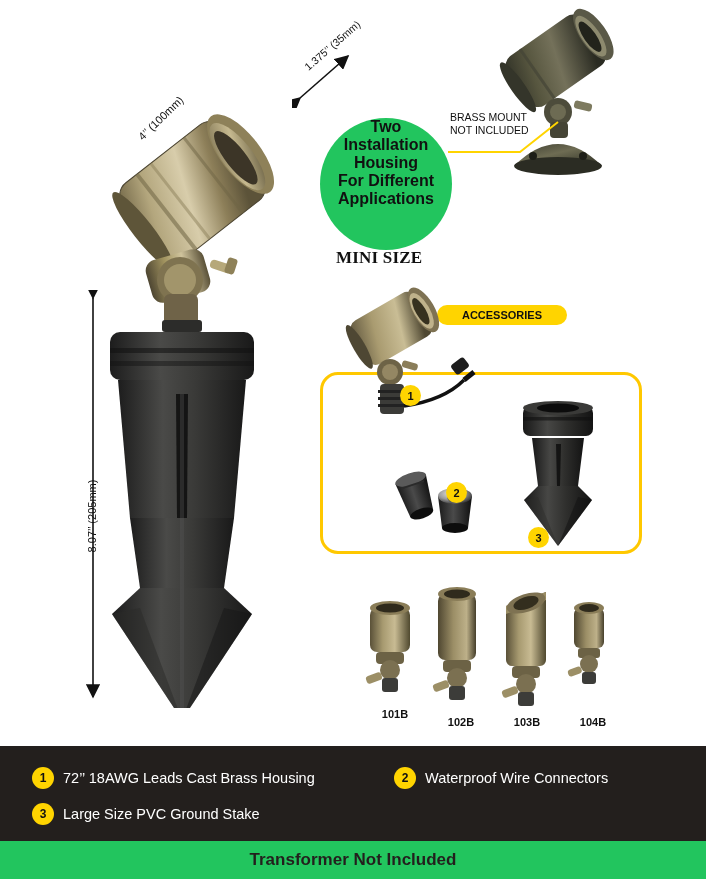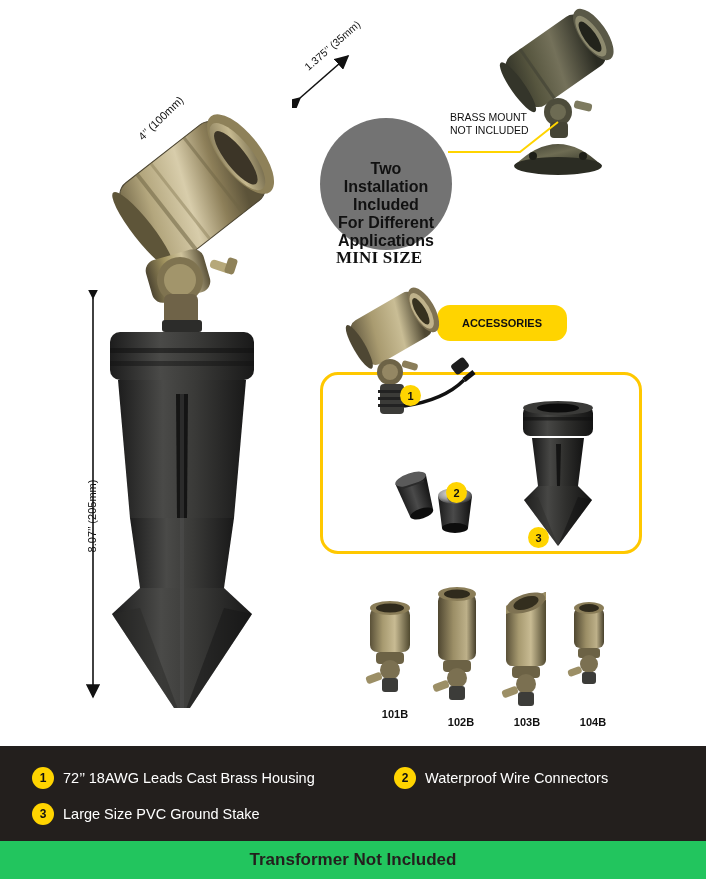--- a/index.html
+++ b/index.html
@@ -16,42 +16,42 @@
   .abs { position: absolute; }
   .dim-label {
     position:absolute; font-size:11px; color:#111; white-space:nowrap;
     font-family:"Liberation Sans", sans-serif;
   }
 
   
   .yellow-circle {
     position:absolute;
     width:132px; height:132px; border-radius:50%;
-    background:#737373;
-    display:flex; align-items:flex-end; justify-content:center;
+    background:#22c55e;
+    display:flex; align-items:flex-start; justify-content:center;
     text-align:center;
   }
   .yellow-circle .txt {
     font-weight:bold; font-size:16px; color:#111; line-height:1.12;
     padding:0 6px;
   }
 
   .mini-size {
     position:absolute; font-size:17px; font-weight:bold; color:#111;
     letter-spacing:.2px;
     font-family:Liberation Serif, serif;
   }
 
   
   .pill {
     position:absolute;
     background:#FFD400; color:#111;
     font-size:11px; font-weight:bold;
     border-radius:13px;
-    padding:12px 16px;
+    padding:4px 16px;
     text-align:center; white-space:nowrap;
   }
 
   
   .callout {
     position:absolute; font-size:10.5px; font-weight:normal; color:#111;
     line-height:1.25; white-space:nowrap;
   }
 
   
@@ -254,21 +254,21 @@
 </svg>
 <div class="callout" style="left:450px; top:111px;">
   <span>BRASS MOUNT</span><br>
   <span>NOT INCLUDED</span>
 </div>
 
 <div class="yellow-circle" style="left:320px; top:118px;">
   <div class="txt">
     <div>Two</div>
     <div>Installation</div>
-    <div>Included</div>
+    <div>Housing</div>
     <div>For Different</div>
     <div>Applications</div>
   </div>
 </div>
 
 <div class="mini-size" style="left:336px; top:248px;">MINI SIZE</div>
 
 <div class="pill" style="left:437px; top:305px; width:130px;">ACCESSORIES</div>
 
 <div class="acc-frame" style="left:320px; top:372px; width:322px; height:182px;"></div>

